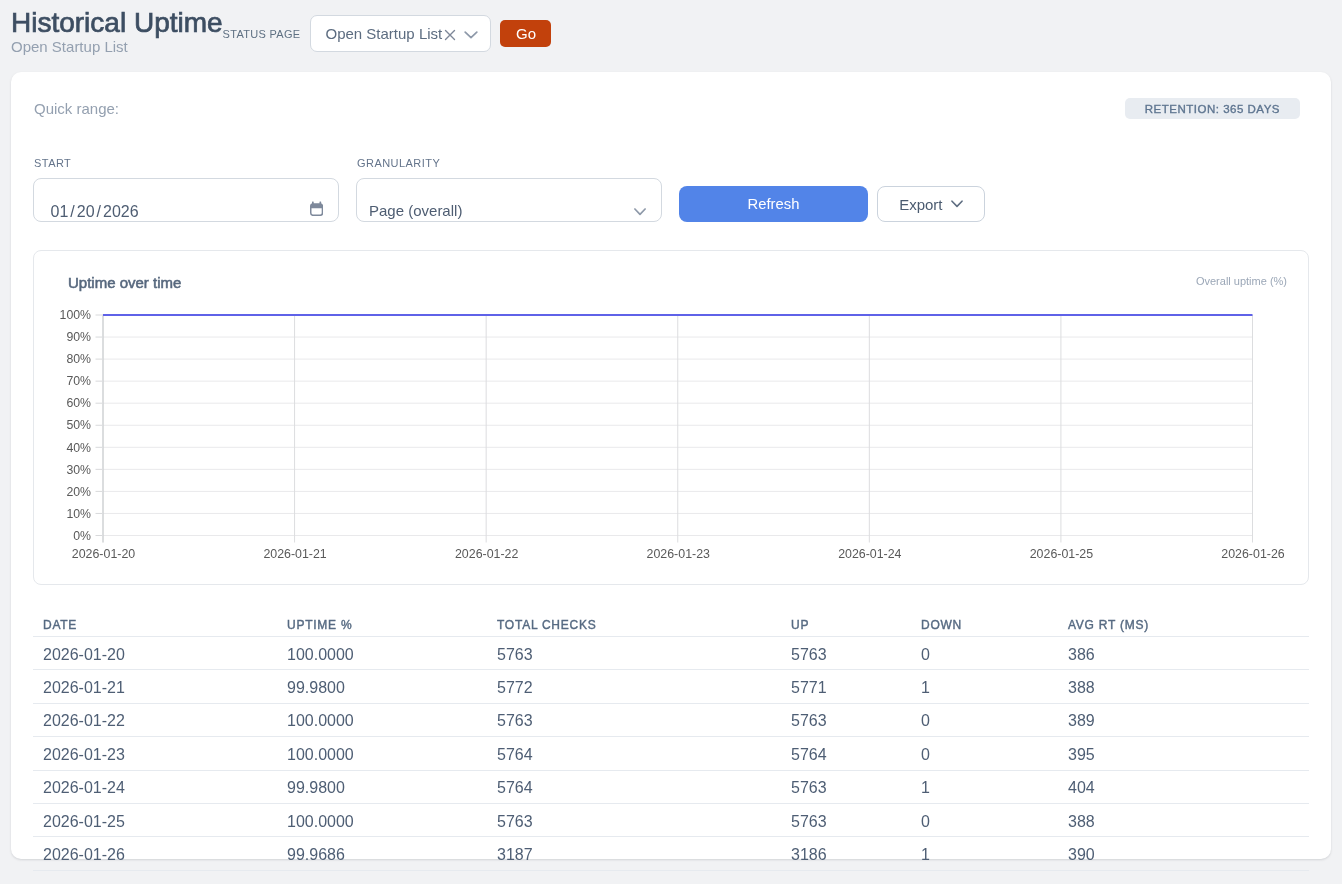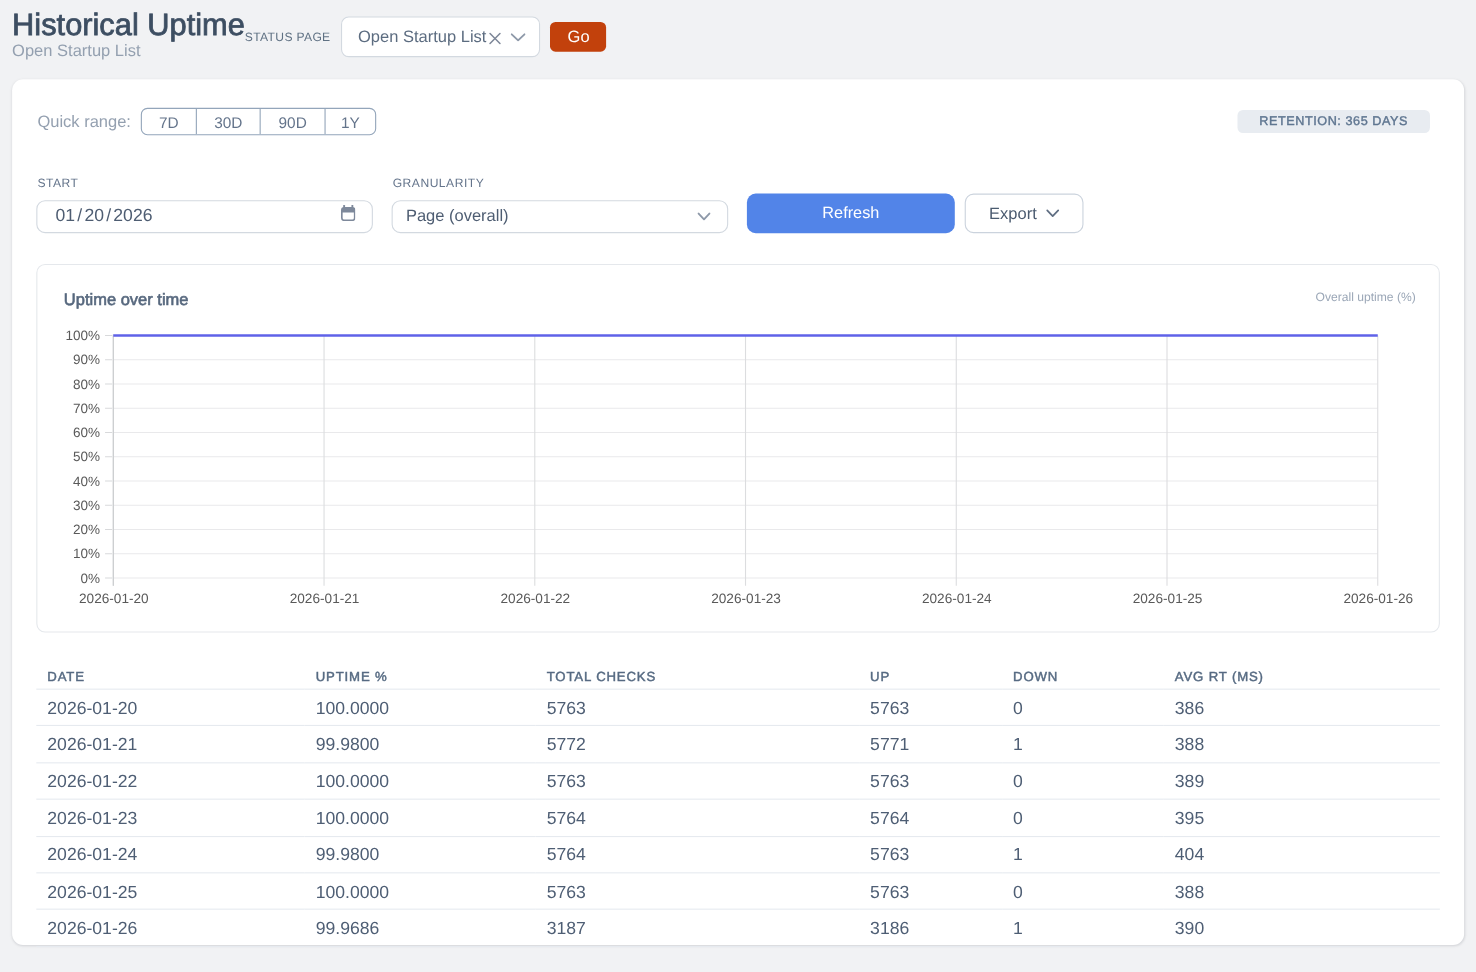--- a/index.html
+++ b/index.html
@@ -17,30 +17,30 @@
 .go-btn { width:51px; height:27px; margin-left:9px; background:#c2410c; border-radius:5px; color:#fff; font-size:15px; display:flex; align-items:center; justify-content:center; }
 .card { margin-top:18px; background:#fff; border-radius:10px; box-shadow:0 1px 2px rgba(16,24,40,.06), 0 1px 3px rgba(16,24,40,.08); padding:26px 22px 10px 22px; height:787px; }
 .row1 { display:flex; align-items:center; }
 .qr-label { font-size:15px; color:#94a0b0; margin-left:1px; }
 .btn-group { display:flex; margin-left:9px; border:1px solid #93a5ba; border-radius:6px; overflow:hidden; height:25px; }
 .btn-group .seg { font-size:14px; color:#64748b; display:flex; align-items:center; justify-content:center; border-left:1px solid #93a5ba; }
 .btn-group .seg:first-child { border-left:none; }
 .badge { margin-left:auto; margin-right:9px; background:#e8ecf1; color:#5e7590; border-radius:5px; font-size:11.5px; font-weight:400; -webkit-text-stroke:0.35px #5e7590; letter-spacing:0.5px; height:21px; padding:0 20px; display:flex; align-items:center; }
 .form-row { display:flex; margin-top:38px; align-items:flex-end; }
 .field .flabel { font-size:11px; font-weight:400; color:#64748b; letter-spacing:0.45px; margin-bottom:9px; margin-left:1px; }
-.control { height:30px; background:#fff; border:1px solid #d3d9e0; border-radius:8px; display:flex; align-items:center; padding:0 15px 2px 9px; font-size:15px; color:#4e5d72; }
+.control { height:44px; background:#fff; border:1px solid #d3d9e0; border-radius:8px; display:flex; align-items:flex-end; padding:0 15px 2px 9px; font-size:15px; color:#4e5d72; }
 .control.date { font-size:16px; padding-left:16.5px; padding-bottom:0; }
 .control .g { padding:0 2px; }
 .f-start { width:306px; }
 .f-end { width:305px; }
 .f-gran { width:306px; padding-left:12px; }
 .refresh { width:189px; height:36px; margin-left:17px; background:#5284e8; border-radius:8px; color:#fff; font-size:14.8px; display:flex; align-items:center; justify-content:center; }
 .export { width:108px; height:36px; margin-left:9px; background:#fff; border:1px solid #cbd3dd; border-radius:8px; font-size:15px; color:#4b5b70; display:flex; align-items:center; justify-content:center; }
 .chart-card { margin-top:28px; border:1px solid #e5e8ec; border-radius:8px; height:335px; position:relative; }
-.cc-title { position:absolute; left:24px; top:23px; font-size:15px; font-weight:400; color:#57687e; -webkit-text-stroke:0.55px #57687e; }
+.cc-title { position:absolute; left:34px; top:23px; font-size:15px; font-weight:400; color:#57687e; -webkit-text-stroke:0.55px #57687e; }
 .cc-right { position:absolute; right:21px; top:24px; font-size:11px; color:#9ba7b7; }
 table { border-collapse:collapse; table-layout:fixed; width:1276px; margin-top:33px; }
 th { font-size:12px; font-weight:400; -webkit-text-stroke:0.4px #566a82; color:#566a82; letter-spacing:0.75px; text-align:left; padding:0 0 4px 10px; }
 td { font-size:16px; color:#4e5e74; padding:3px 0 0 10px; height:33.4px; border-top:1px solid #e6eaef; }
 tr.last td { border-bottom:1px solid #e6eaef; }
 </style>
 </head>
 <body>
 <div class="page">
   <div class="header">
@@ -60,26 +60,20 @@
           <span class="chev"><svg width="14" height="8" viewBox="0 0 14 8">
               <path d="M1.2 1.2 L7 6.7 L12.8 1.2" fill="none" stroke="#8e99a9" stroke-width="1.7" stroke-linecap="round" stroke-linejoin="round"></path>
             </svg></span>
         </div>
       <div class="go-btn">Go</div>
     </div>
   </div>
   <div class="card">
     <div class="row1">
       <div class="qr-label">Quick range:</div>
-      <div class="btn-group">
-        <div class="seg" style="width:49px">7D</div>
-        <div class="seg" style="width:58px">30D</div>
-        <div class="seg" style="width:59px">90D</div>
-        <div class="seg" style="width:46px">1Y</div>
-      </div>
       <div class="badge">RETENTION: 365 DAYS</div>
     </div>
     <div class="form-row">
       <div class="field">
         <div class="flabel">START</div>
         <div class="control date f-start">
             <span>01<span class="g">/</span>20<span class="g">/</span>2026</span>
             <span style="margin-left:auto;margin-bottom:1.5px"><svg width="13.2" height="15" viewBox="0 0 13.2 15">
                 <rect x="0.75" y="3" width="11.7" height="11.3" rx="2.2" fill="none" stroke="#7e899b" stroke-width="1.5"></rect>
                 <path d="M0.75 7.2 L0.75 5.2 A2.2 2.2 0 0 1 2.95 3 L10.25 3 A2.2 2.2 0 0 1 12.45 5.2 L12.45 7.2 Z" fill="#7e899b"></path>

